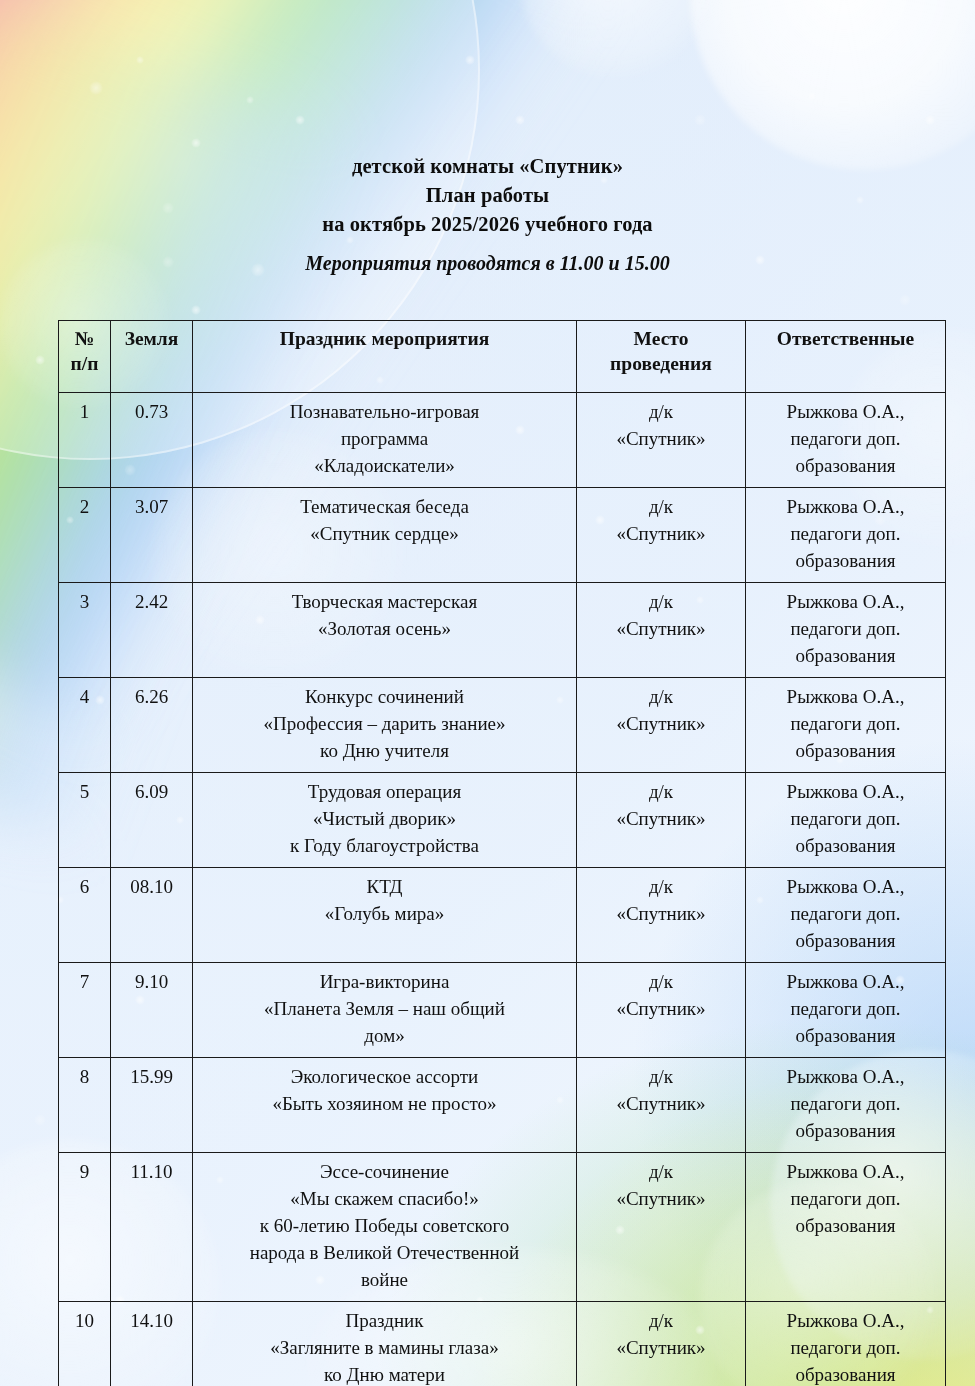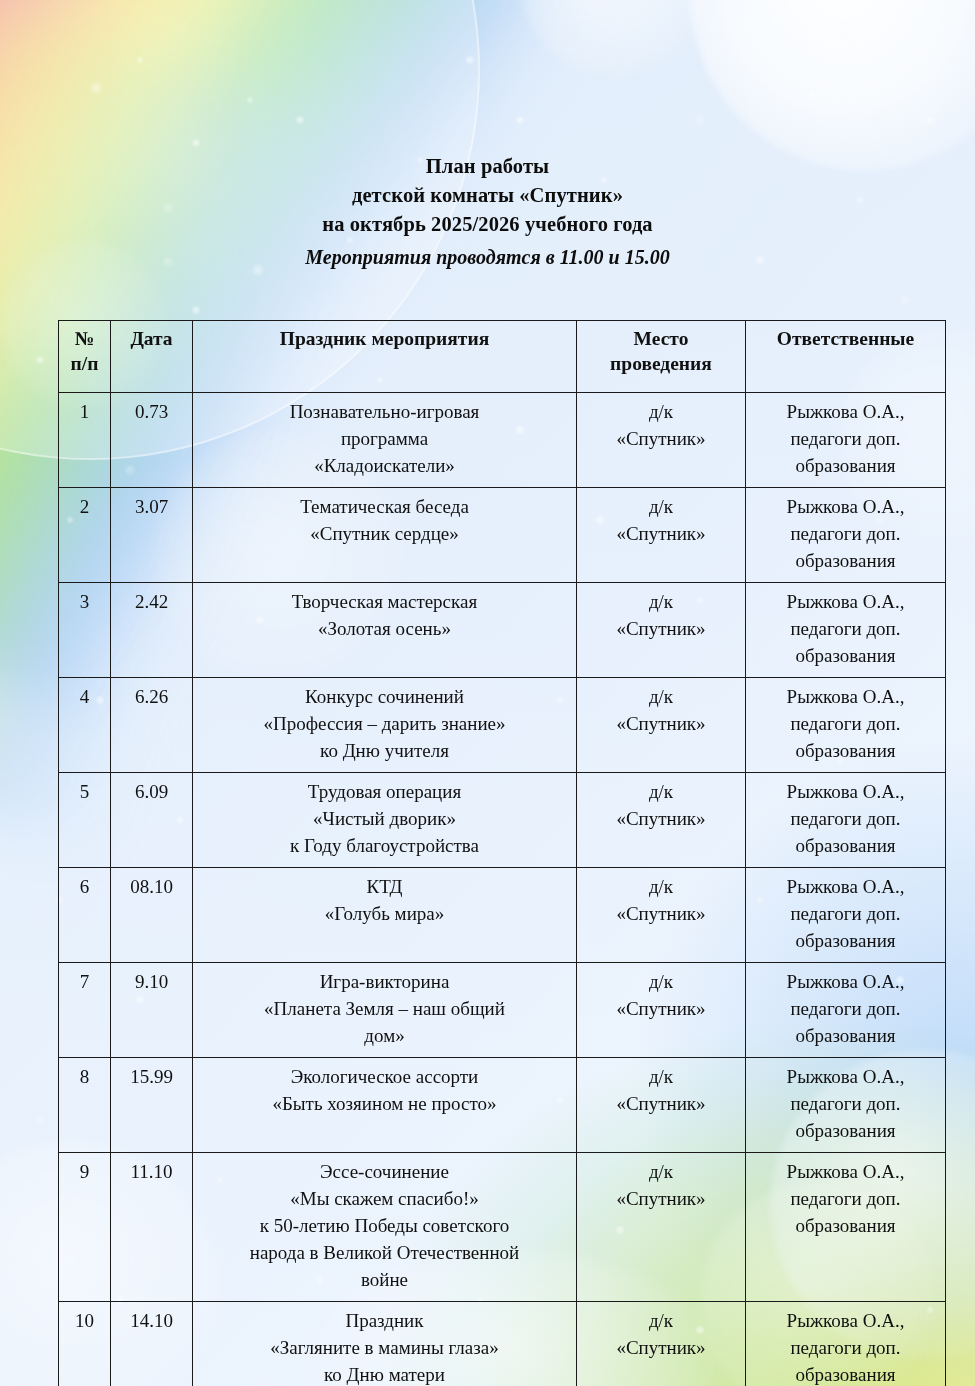--- a/index.html
+++ b/index.html
@@ -155,21 +155,21 @@
     color: #0d0d0d;
     line-height: 29px;
     letter-spacing: 0.1px;
   }
   .subtitle-line {
     font-size: 20px;
     font-weight: bold;
     font-style: italic;
     color: #0d0d0d;
     line-height: 31px;
-    margin-top: 3px;
+    margin-top: 9px;
   }
 
   #plan-table {
     position: absolute;
     left: 58px;
     top: 320px;
     width: 887px;
     border-collapse: collapse;
     table-layout: fixed;
   }
@@ -268,39 +268,39 @@
       <div class="sparkle" style="left: 556px; top: 1096px; width: 8px; height: 8px; opacity: 0.46;"></div>
       <div class="sparkle" style="left: 695px; top: 1325px; width: 10px; height: 10px; opacity: 0.62;"></div>
       <div class="sparkle" style="left: 926px; top: 1306px; width: 8px; height: 8px; opacity: 0.46;"></div>
       <div class="sparkle" style="left: 115px; top: 1295px; width: 10px; height: 10px; opacity: 0.62;"></div>
     </div>
 </div>
 
 <div id="page">
 
   <div id="title-block">
+    <div class="title-line">детской комнаты «Спутник»</div>
     <div class="title-line">План работы</div>
-    <div class="title-line">детской комнаты «Спутник»</div>
     <div class="title-line">на октябрь 2025/2026 учебного года</div>
     <div class="subtitle-line">Мероприятия проводятся в 11.00 и 15.00</div>
   </div>
 
   <table id="plan-table">
     <colgroup>
       <col class="col-num">
       <col class="col-date">
       <col class="col-name">
       <col class="col-place">
       <col class="col-resp">
     </colgroup>
     <thead>
       <tr>
         <th class="multiline">№
 п/п</th>
-        <th class="multiline">Дата</th>
+        <th class="multiline">Земля</th>
         <th class="multiline">Праздник мероприятия</th>
         <th class="multiline">Место
 проведения</th>
         <th class="multiline">Ответственные</th>
       </tr>
     </thead>
     <tbody id="table-body">
         <tr>
           <td class="multiline cell-num">1</td>
           <td class="multiline cell-date">0.73</td>
@@ -391,21 +391,21 @@
 «Спутник»</td>
           <td class="multiline">Рыжкова О.А.,
 педагоги доп.
 образования</td>
         </tr>
         <tr>
           <td class="multiline cell-num">9</td>
           <td class="multiline cell-date">11.10</td>
           <td class="multiline">Эссе-сочинение
 «Мы скажем спасибо!»
-к 50-летию Победы советского
+к 60-летию Победы советского
 народа в Великой Отечественной
 войне</td>
           <td class="multiline">д/к
 «Спутник»</td>
           <td class="multiline">Рыжкова О.А.,
 педагоги доп.
 образования</td>
         </tr>
         <tr>
           <td class="multiline cell-num">10</td>

